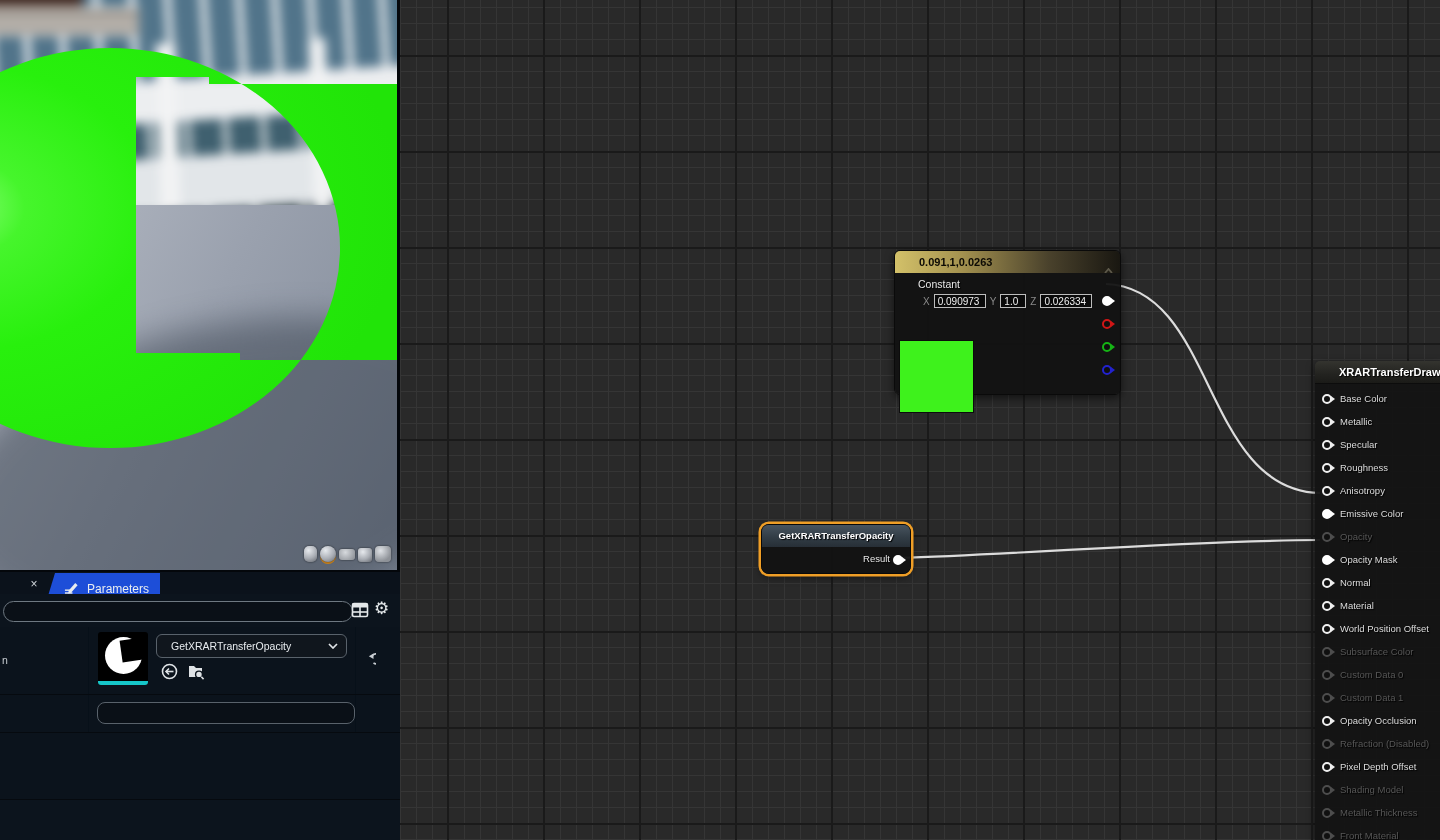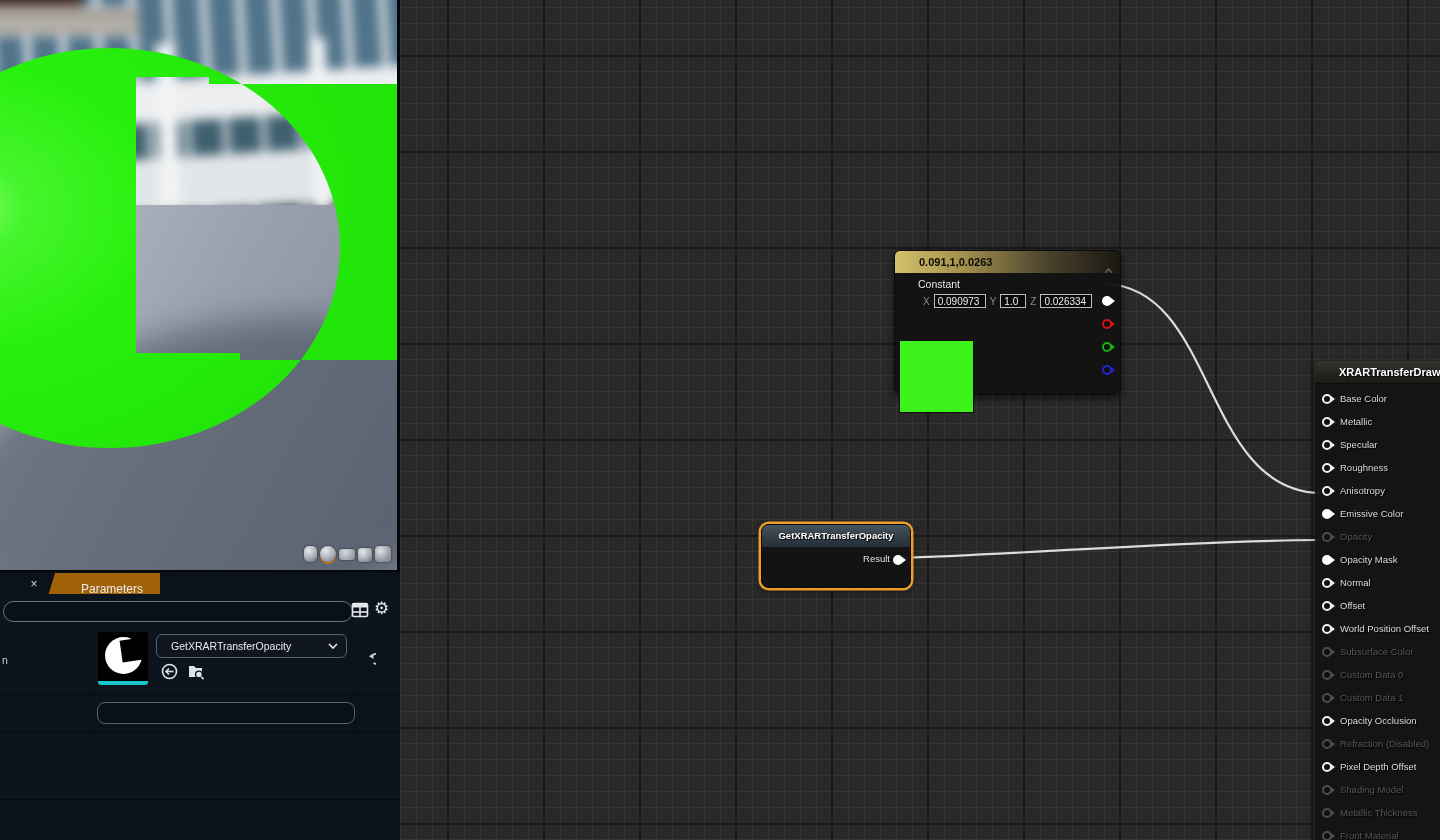--- a/index.html
+++ b/index.html
@@ -40,21 +40,21 @@
   .pin::after{content:"";position:absolute;left:100%;margin-left:1px;top:50%;transform:translateY(-50%);
     border-left:4px solid currentColor;border-top:3px solid transparent;border-bottom:3px solid transparent;}
   .pin--filled{background:currentColor;}
   .pin-abs{position:absolute;right:8px;}
 
   
   #function-node{left:761px;top:524px;width:148px;border:1px solid #090909;border-radius:8px;
     box-shadow:0 0 0 2.5px #ef9e26,0 3px 8px rgba(0,0,0,.55);}
   #function-node .hdr{background:linear-gradient(180deg,#48545f 0%,#323d46 55%,#272f37 100%);
     font-size:9.5px;text-align:center;padding:0 4px;border-radius:6px 6px 0 0;}
-  #function-node .body{height:40px;border-radius:0 0 6px 6px;}
+  #function-node .body{height:26px;border-radius:0 0 6px 6px;}
   .result-row{position:absolute;right:20px;top:6px;color:#e8e8e8;font-size:9.5px;text-shadow:1px 1px 1px #000;}
   .result-pin{position:absolute;right:7px;top:8px;color:#fff;}
 
   
   #output-node{left:1315px;top:348px;width:125px;border-radius:6px 0 0 6px;overflow:visible;margin-top:13px;}
   #output-node .hdr{background:linear-gradient(180deg,#34342f 0%,#232320 60%,#1b1b18 100%);
     font-size:11px;border-radius:5px 0 0 0;border-bottom:1px solid #0c0c0c;}
   #output-node .body{border-radius:0;padding:3px 0 6px 0;background:rgba(20,20,20,.96);}
   .orow{display:flex;align-items:center;height:23px;padding-left:7px;gap:8px;}
   .orow .olabel{font-size:9.5px;color:#dcdcdc;text-shadow:1px 1px 1px #000;white-space:nowrap;}
@@ -95,22 +95,22 @@
     box-shadow:0 0 2px rgba(0,0,0,.7);}
   .mb-cylinder{width:13px;border-radius:5px;}
   .mb-sphere{box-shadow:0 0 2px rgba(0,0,0,.7),0 2px 0 0 #cc841c;}
   .mb-plane{height:11px;border-radius:3px;align-self:center;background:radial-gradient(circle at 40% 30%,#d7dade,#94989e 80%);}
   .mb-cube{width:14px;height:14px;border-radius:3px;}
   .mb-teapot{border-radius:4px;background:radial-gradient(circle at 35% 30%,#dfe2e6,#8e9298 70%),linear-gradient(#333 0 0);}
 
   .tabbar{position:absolute;left:0;top:570px;width:400px;height:24px;background:#0b121b;border-top:2px solid #04070b;}
   .tab-close{position:absolute;left:26px;top:2px;width:16px;height:20px;color:#cfd4d9;font-size:12px;
     text-align:center;line-height:20px;}
-  .tab-params{position:absolute;left:48px;top:1px;height:23px;width:112px;background:#a16207;
-    clip-path:polygon(7px 0,100% 0,100% 100%,0 100%);display:flex;align-items:center;gap:8px;padding-left:16px;box-sizing:border-box;flex-direction:column;}
+  .tab-params{position:absolute;left:48px;top:1px;height:23px;width:112px;background:#1d4ed8;
+    clip-path:polygon(7px 0,100% 0,100% 100%,0 100%);display:flex;align-items:flex-end;gap:8px;padding-left:16px;box-sizing:border-box;}
   .tab-params .lbl{color:#e9edf0;font-size:12px;}
 
   .details{position:absolute;left:0;top:594px;width:400px;bottom:0;background:#0c141d;}
   .searchrow{position:relative;height:33px;}
   .searchrow input{position:absolute;left:3px;top:7px;width:328px;height:19px;border-radius:11px;
     background:#0a1017;border:1px solid #6e7881;color:#dfe3e6;padding:0 10px;font-size:11px;outline:none;}
   .icon-table{position:absolute;left:351px;top:7px;}
   .icon-gear{position:absolute;left:374px;top:4px;color:#e4e8ea;font-size:17px;font-family:"DejaVu Sans",sans-serif;line-height:20px;}
   .sechdr{height:19px;line-height:19px;background:#17212c;border-top:1px solid #060b11;border-bottom:1px solid #060b11;
     color:#eef1f3;font-weight:bold;font-size:11px;padding-left:2px;}
@@ -214,21 +214,21 @@
           <div class="orow is-connected">
             <span class="pin"></span>
             <span class="olabel">Opacity Mask</span>
           </div>
           <div class="orow">
             <span class="pin"></span>
             <span class="olabel">Normal</span>
           </div>
           <div class="orow">
             <span class="pin"></span>
-            <span class="olabel">Offset</span>
+            <span class="olabel">Material</span>
           </div>
           <div class="orow">
             <span class="pin"></span>
             <span class="olabel">World Position Offset</span>
           </div>
           <div class="orow is-disabled">
             <span class="pin"></span>
             <span class="olabel">Subsurface Color</span>
           </div>
           <div class="orow is-disabled">

